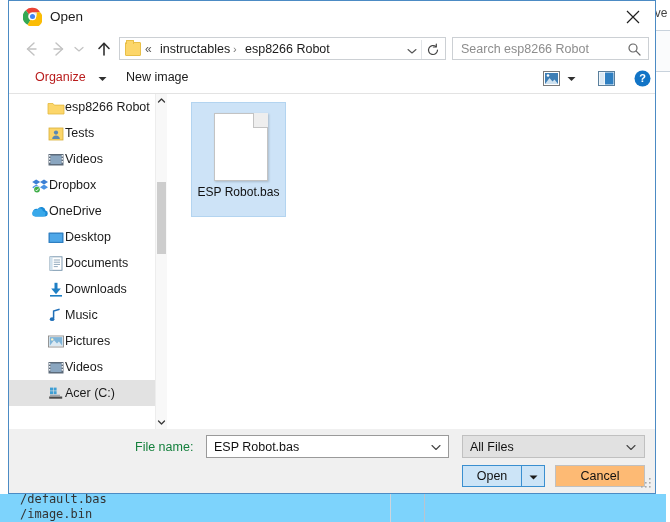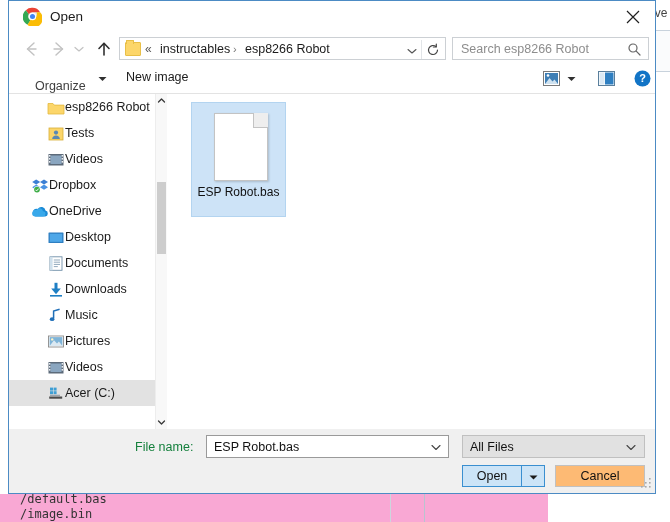--- a/index.html
+++ b/index.html
@@ -6,21 +6,21 @@
   body{
     width:670px;height:522px;overflow:hidden;
     font-family:"Liberation Sans","DejaVu Sans",sans-serif;
     background:#ffffff;position:relative;
   }
   
   #bg{position:absolute;inset:0;background:#ffffff;}
   #bg-right-strip{position:absolute;left:650px;top:0;width:20px;height:522px;background:#ffffff;}
   #bg-right-text{position:absolute;left:652px;top:6px;font-size:12px;color:#444;letter-spacing:0;}
   #bg-right-box{position:absolute;left:650px;top:30px;width:20px;height:40px;border:1px solid #c8d2dc;background:#fafbfc;}
-  #bg-bottom{position:absolute;left:0px;top:494px;width:548px;height:28px;background:#f9a8d4;}
+  #bg-bottom{position:absolute;left:0px;top:494px;width:666px;height:28px;background:#7dd3fc;}
   #bg-bottom .panelline{position:absolute;left:0;top:0;width:424px;height:28px;border-right:1px solid #b9c4cf;}
   #bg-bottom .code1{position:absolute;left:20px;top:-2px;font-family:"DejaVu Sans Mono","Liberation Mono",monospace;font-size:12px;color:#333;}
   #bg-bottom .code2{position:absolute;left:20px;top:13px;font-family:"DejaVu Sans Mono","Liberation Mono",monospace;font-size:12px;color:#333;}
   #bg-bottom .vline2{position:absolute;left:390px;top:0;width:1px;height:28px;background:#cdd5dd;}
 
   
   #dialog{
     position:absolute;left:8px;top:0px;width:648px;height:494px;
     background:#f0f0f0;border:1px solid #4c8bc4;box-sizing:border-box;
   }
@@ -54,21 +54,21 @@
   #addr-refresh{position:absolute;right:5px;top:5px;width:14px;height:14px;}
   #searchbox{
     position:absolute;left:443px;top:5px;width:197px;height:23px;
     border:1px solid #ccd0d4;background:#ffffff;box-sizing:border-box;
   }
   #search-ph{position:absolute;left:8px;top:4px;font-size:12.5px;color:#8d8d8d;}
   #search-icon{position:absolute;right:7px;top:4px;width:14px;height:14px;}
 
   
   #toolbar{position:relative;height:28px;background:#ffffff;border-bottom:1px solid #e3e3e3;}
-  #organize{position:absolute;left:26px;top:14px;font-size:12.5px;color:#404040;}
+  #organize{position:absolute;left:26px;top:5px;font-size:12.5px;color:#b91c1c;}
   #organize-chev{position:absolute;left:89px;top:11px;width:9px;height:6px;}
   #newfolder{position:absolute;left:117px;top:5px;font-size:12.5px;color:#1b1b1b;}
   #view-icon{position:absolute;left:534px;top:6px;width:17px;height:15px;}
   #view-chev{position:absolute;left:558px;top:11px;width:9px;height:6px;}
   #pane-icon{position:absolute;left:589px;top:6px;width:17px;height:15px;}
   #help-icon{position:absolute;left:625px;top:5px;width:17px;height:17px;}
 
   
   #dlgbody{position:relative;height:335px;background:#ffffff;}
   #sidebar{position:absolute;left:0;top:0;width:157px;height:335px;background:#ffffff;overflow:hidden;}

